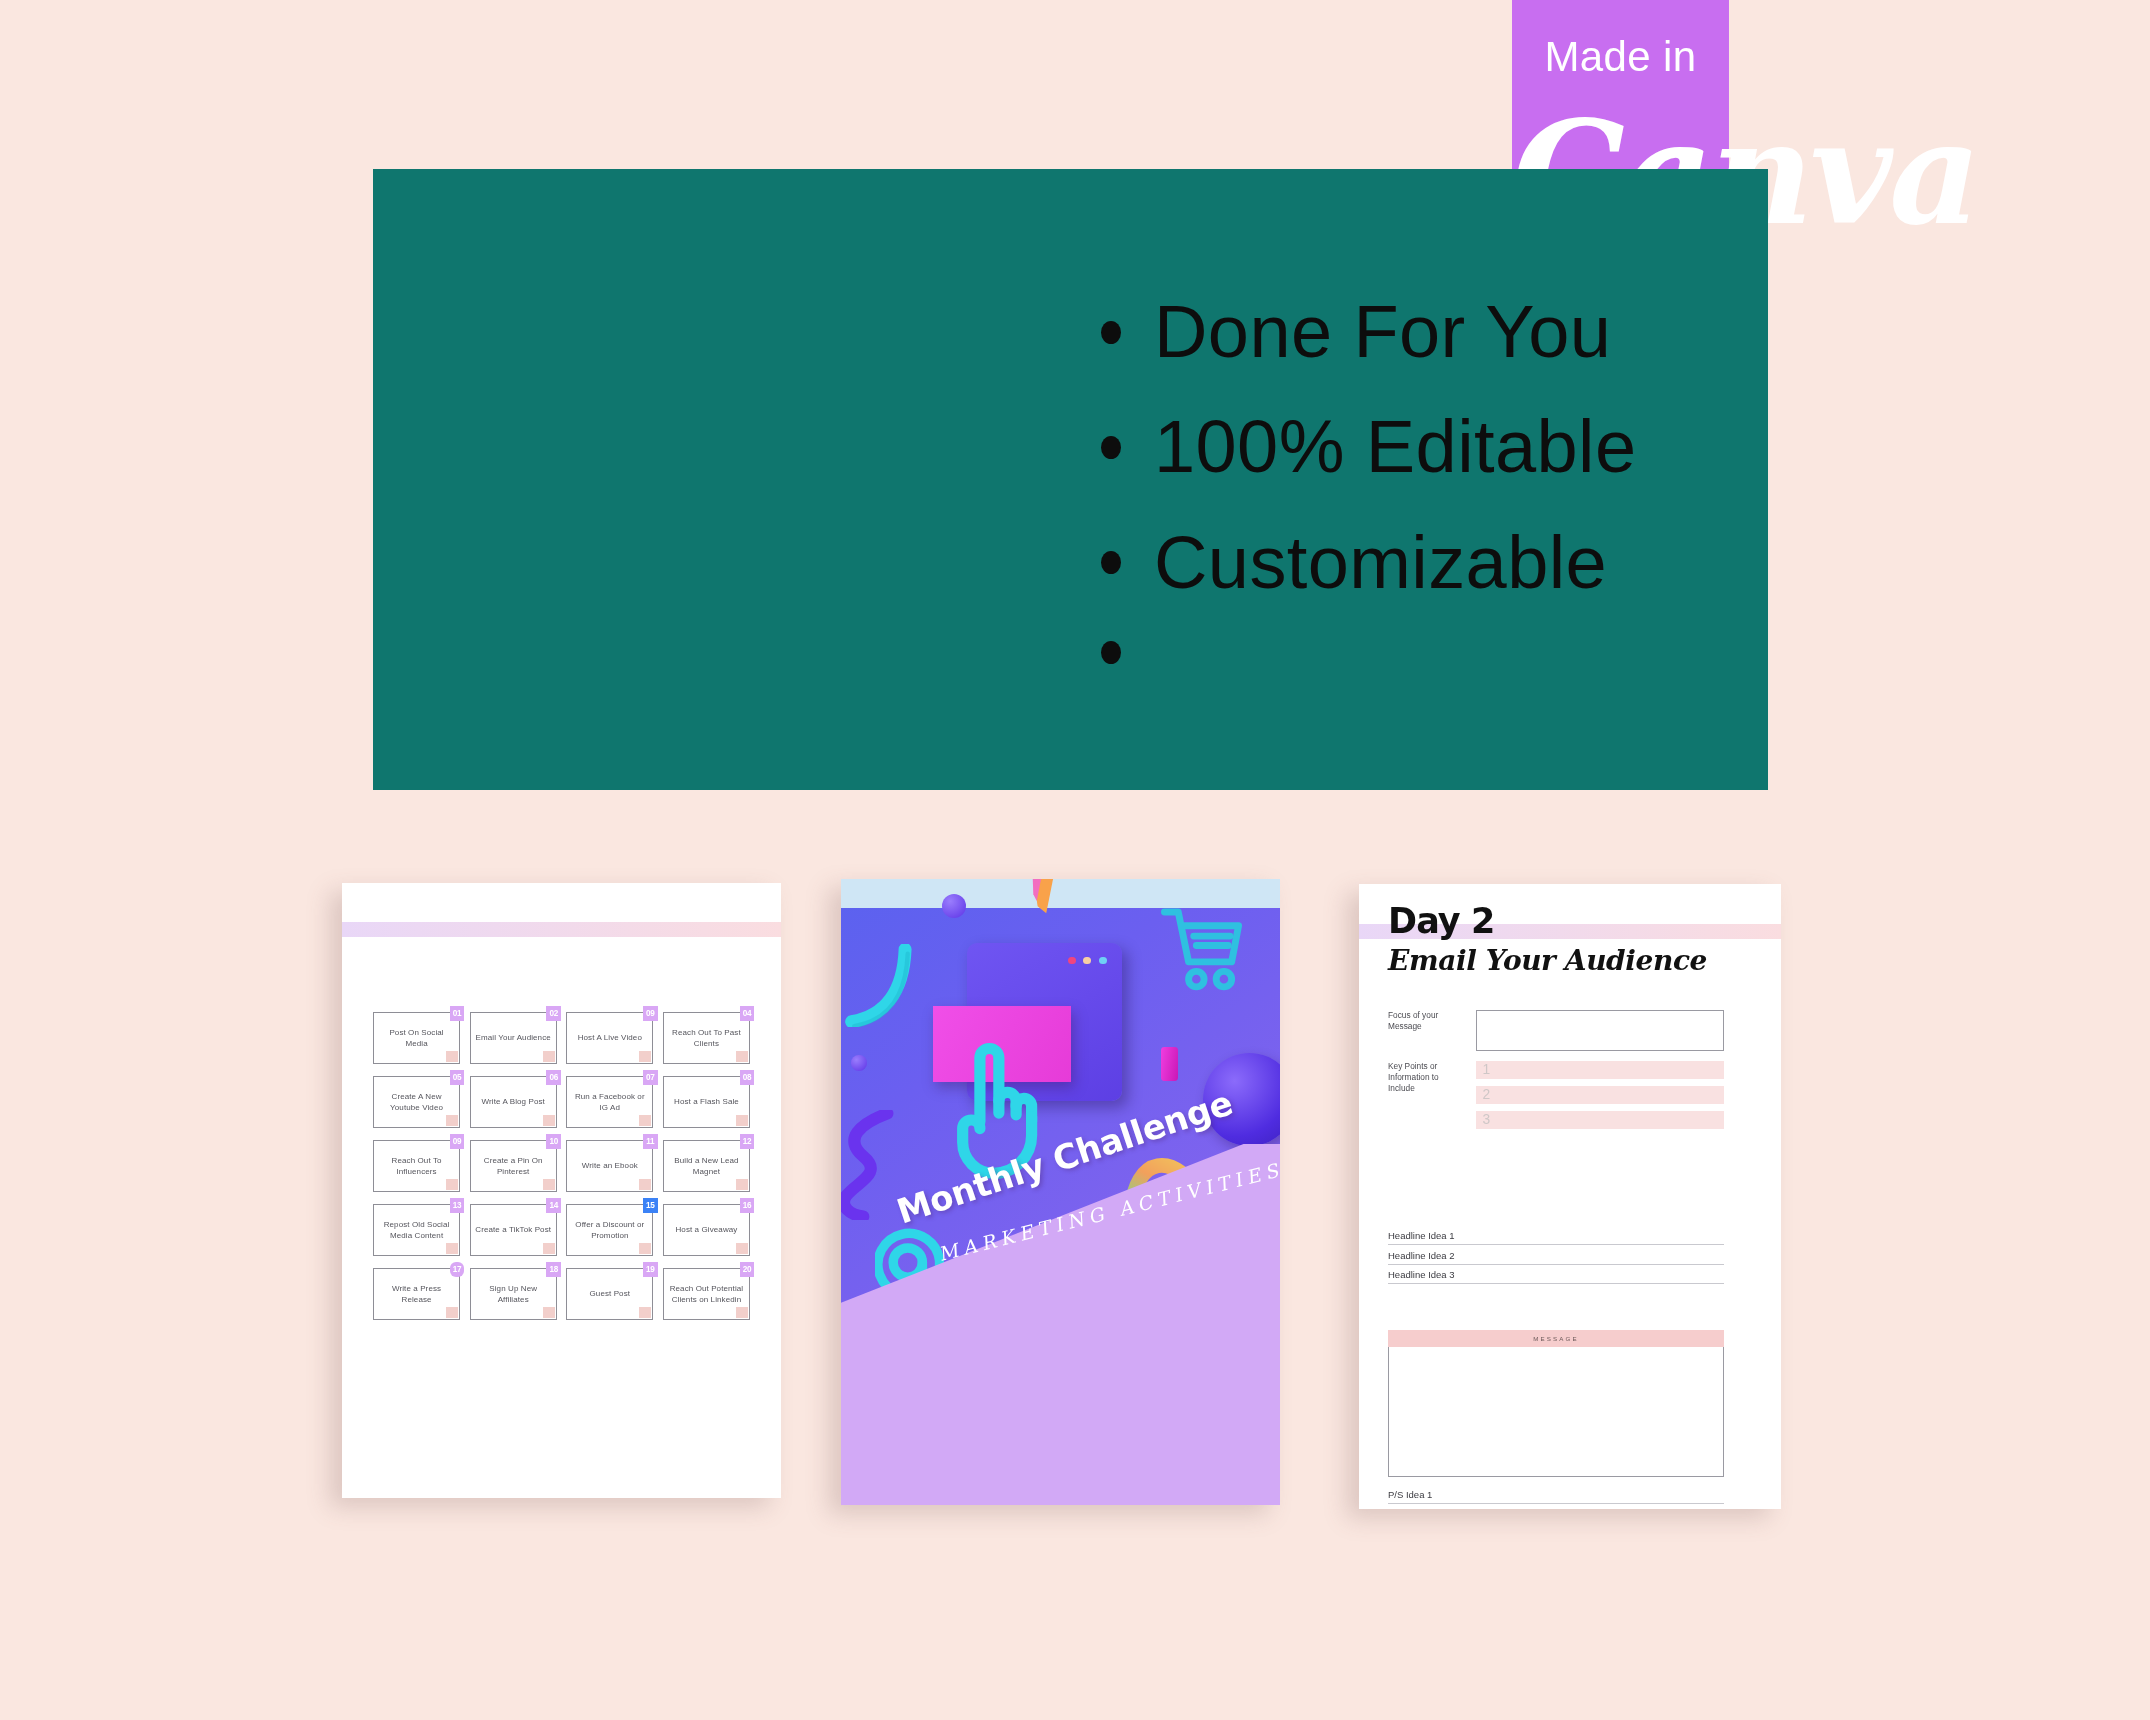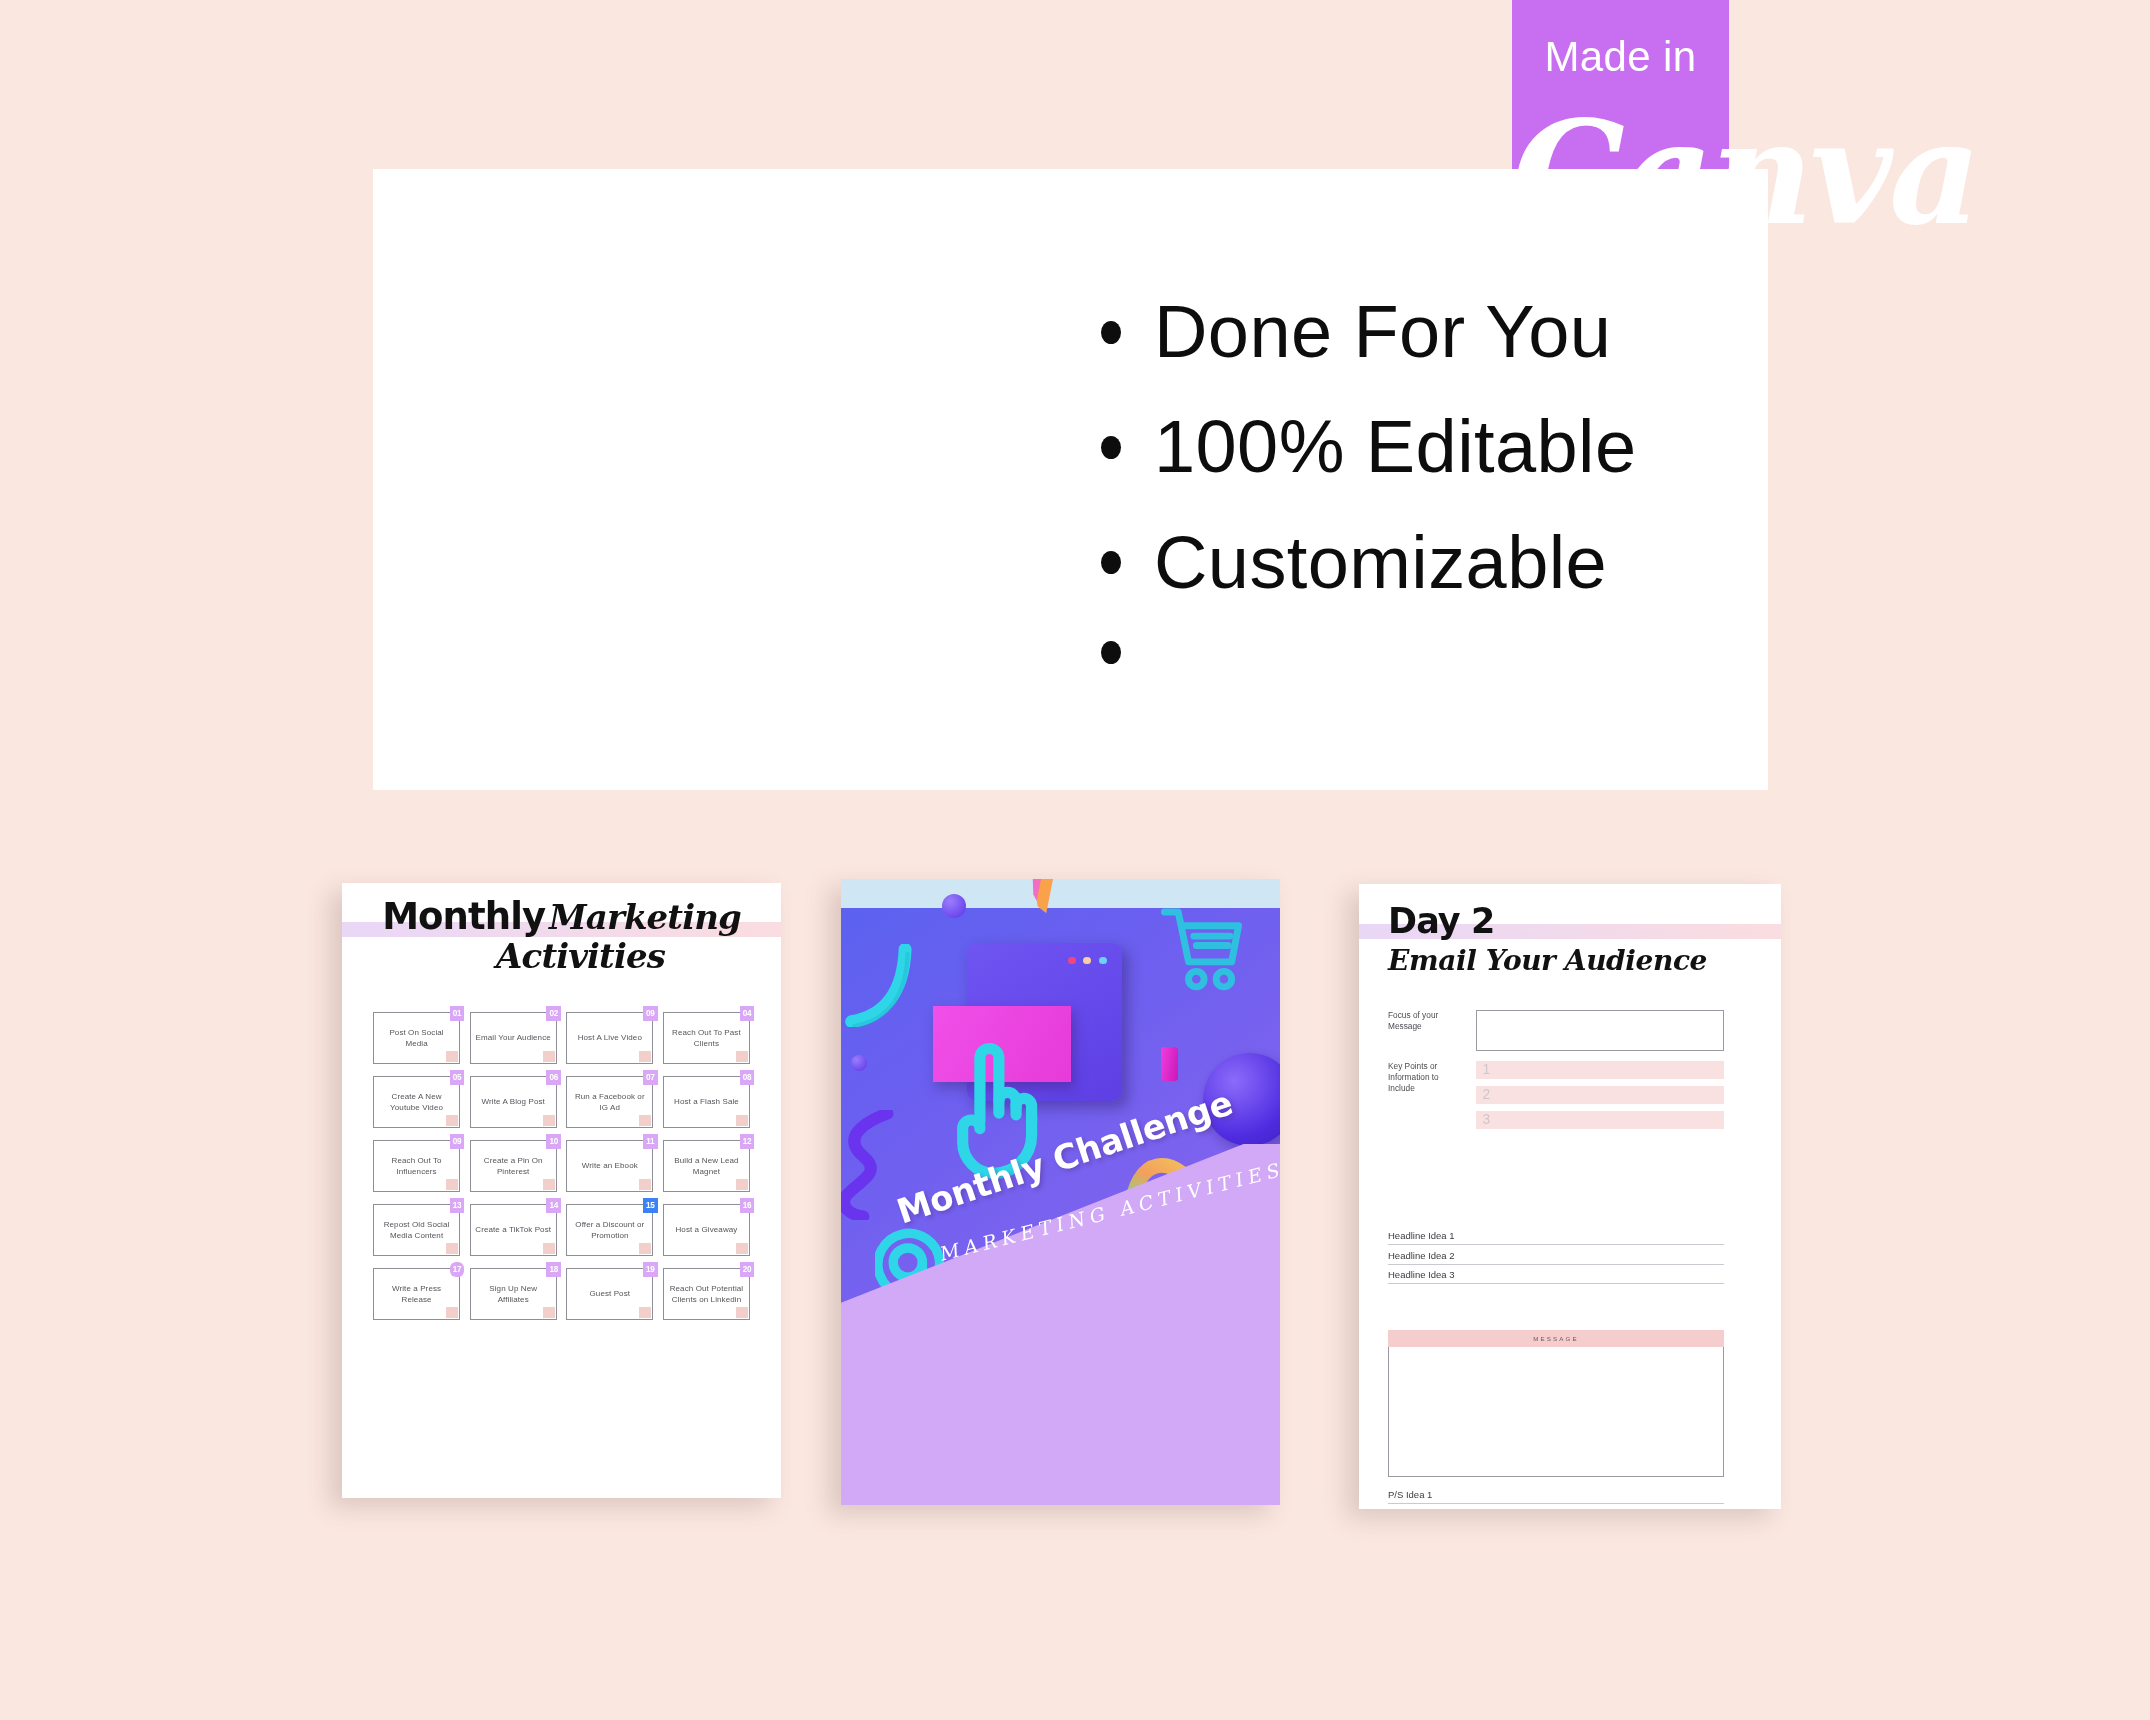--- a/index.html
+++ b/index.html
@@ -242,21 +242,21 @@
   <div id="canva-ribbon">
     <svg width="217" height="551" viewBox="0 0 252 640" style="position:absolute;left:0;top:0;">
       <polygon points="0,0 252,0 252,640 126,498 0,640" fill="#c86ef0"></polygon>
     </svg>
     <div class="ribbon-text">
       <div class="ribbon-made">Made in</div>
       <div class="ribbon-canva">Canva</div>
     </div>
   </div>
 
-  <div class="feature-box" style="background: #ffffff; text-align: center;">
+  <div class="feature-box" style="background: #0f766e; text-align: center;">
     <div class="feature-list">
       <div class="feature-item">
         <span class="bullet"></span>
         <span>Done For You</span>
       </div>
       <div class="feature-item">
         <span class="bullet"></span>
         <span>100% Editable</span>
       </div>
       <div class="feature-item">
@@ -264,25 +264,20 @@
         <span>Customizable</span>
       </div>
       <div class="feature-item">
         <span class="bullet"></span>
       </div>
     </div>
   </div>
 
   <div class="page" id="page-activities">
     <div class="band" style="background: linear-gradient(90deg, rgb(233, 215, 247) 0%, rgb(250, 221, 224) 100%);"></div>
-    <div class="p1-title">
-      <span class="word-bold">Monthly</span>
-      <span class="word-script">Marketing</span>
-      <span class="word-script line2">Activities</span>
-    </div>
     <div class="grid" id="activity-grid">
         <div class="cell">
           <div class="cell-label">Post On Social Media</div>
           <div class="cell-num" style="background: rgb(217, 167, 245);">01</div>
           <div class="cell-check" style="background: rgb(242, 207, 203);"></div>
         </div>
         <div class="cell">
           <div class="cell-label">Email Your Audience</div>
           <div class="cell-num" style="background: rgb(217, 167, 245);">02</div>
           <div class="cell-check" style="background: rgb(242, 207, 203);"></div>

